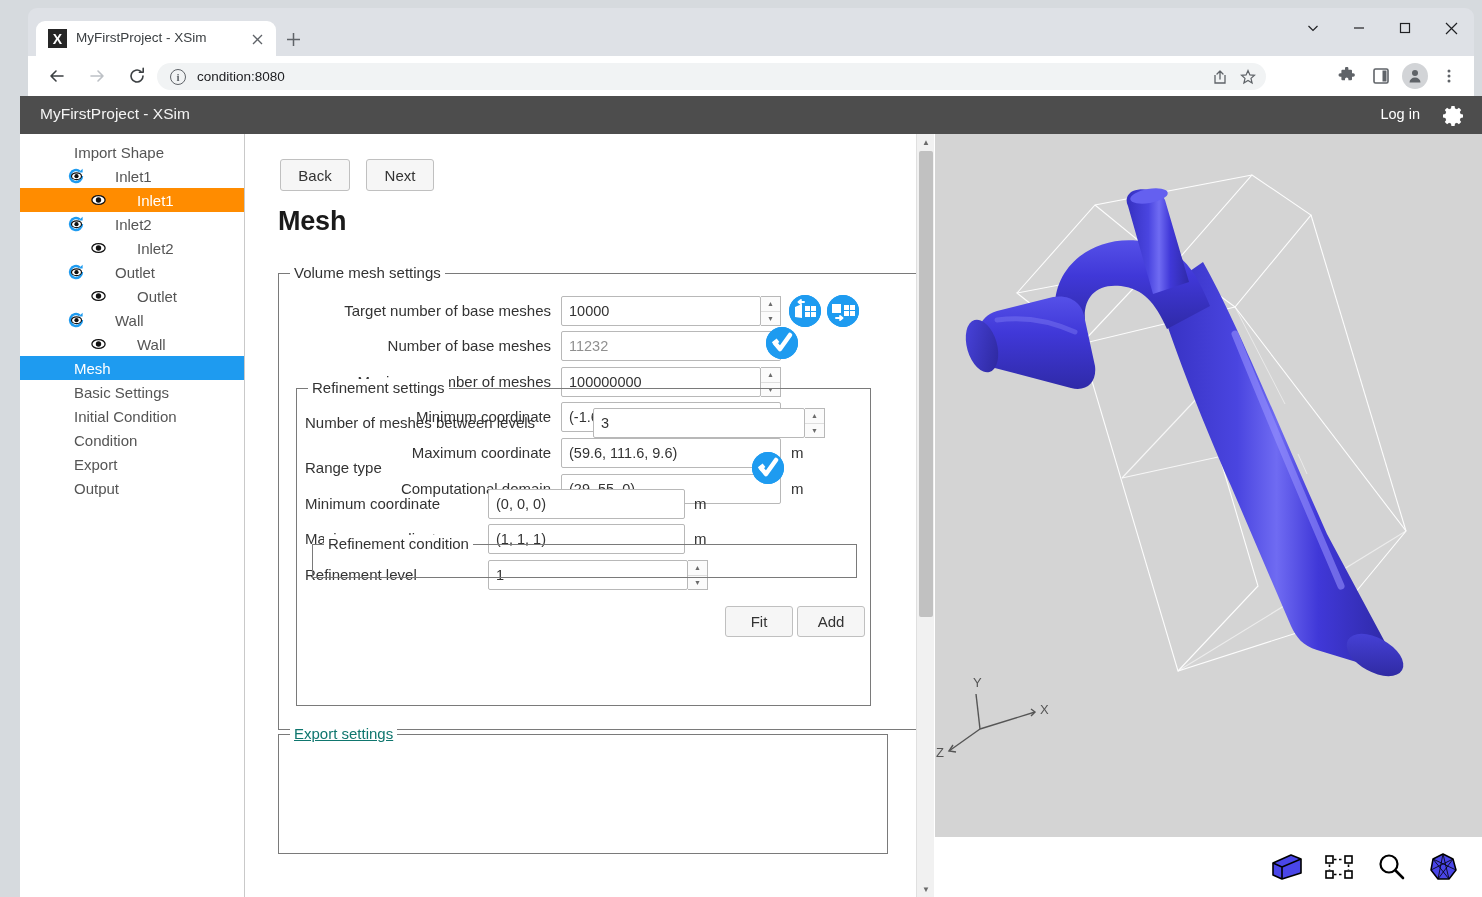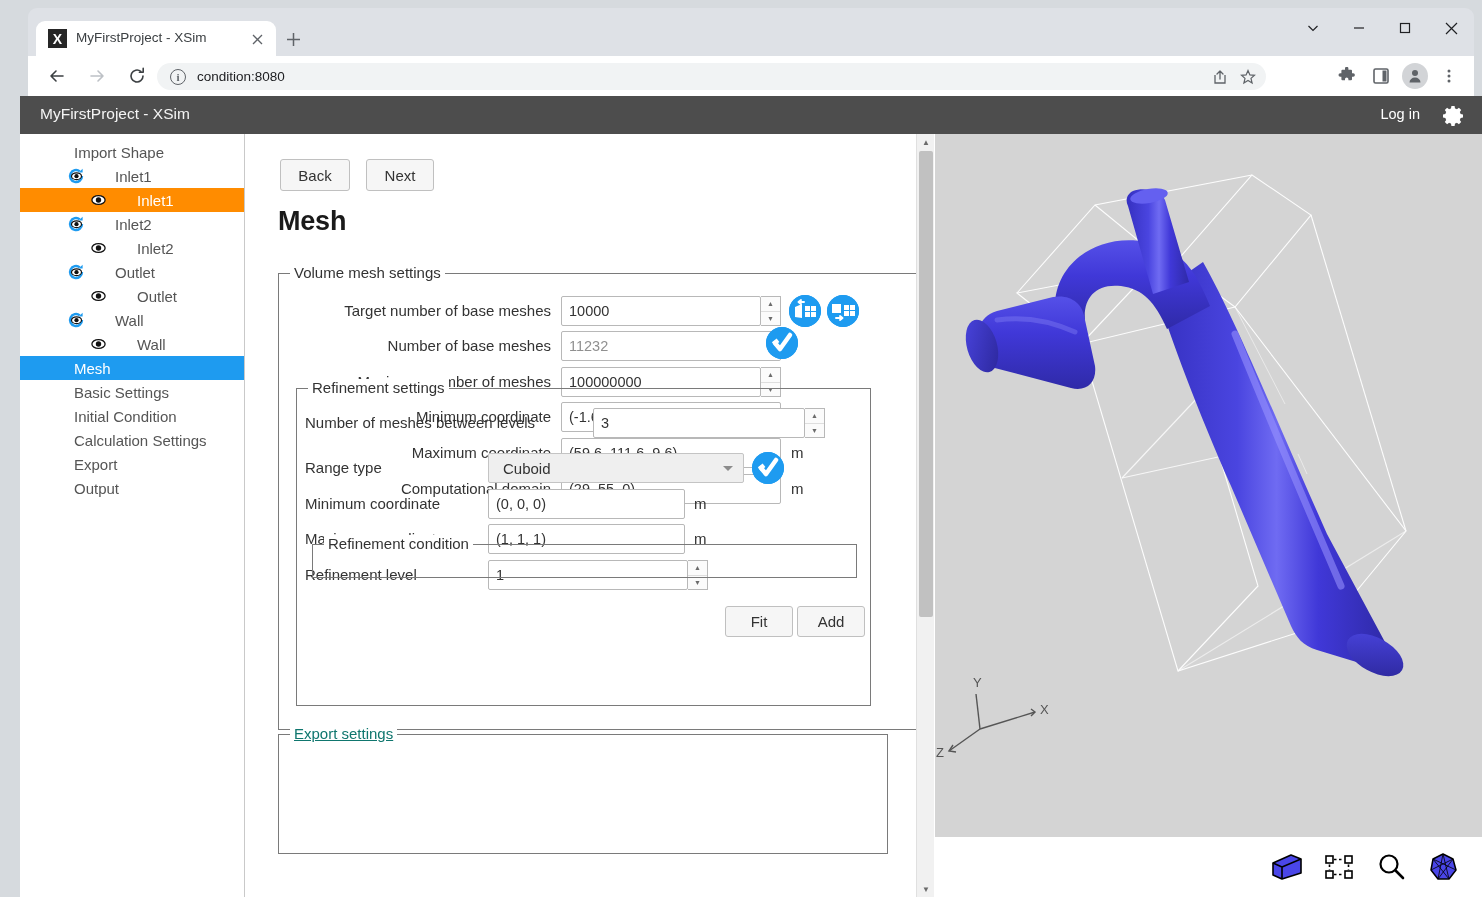--- a/index.html
+++ b/index.html
@@ -537,21 +537,21 @@
           <div class="tree-item tree-depth0 selected-blue">
             <span class="lbl">Mesh</span>
           </div>
           <div class="tree-item tree-depth0">
             <span class="lbl">Basic Settings</span>
           </div>
           <div class="tree-item tree-depth0">
             <span class="lbl">Initial Condition</span>
           </div>
           <div class="tree-item tree-depth0">
-            <span class="lbl">Calculation Settings</span>
+            <span class="lbl">Condition</span>
           </div>
           <div class="tree-item tree-depth0">
             <span class="lbl">Export</span>
           </div>
           <div class="tree-item tree-depth0">
             <span class="lbl">Output</span>
           </div>
         </div>
     </div>
 
@@ -628,24 +628,20 @@
             <div class="gb-legend">Refinement settings</div>
 
             <div class="f-label" style="left:8px; top:25px; width:282px; text-align:left;">Number of meshes between levels</div>
             <input class="f-input" style="left: 296px; top: 19px; width: 212px;" value="3">
             <div class="spinner" style="left:508px; top:19px;">
               <div class="sp-up">▲</div>
               <div class="sp-dn">▼</div>
             </div>
 
             <div class="f-label" style="left:8px; top:70px; width:170px; text-align:left;">Range type</div>
-            <div class="combo" style="left:191px; top:64px; width:256px;">
-              <span>Cuboid</span>
-              <span class="caret"></span>
-            </div>
             <div class="blue-circle-icon" style="left:455px; top:63px;">
               <svg width="32" height="32" viewBox="0 0 32 32">
                 <circle cx="16" cy="16" r="16" fill="#1e9bf0"></circle>
                 <path d="M9 16 L14 22 L24 8" stroke="#ffffff" stroke-width="4.5" fill="none" stroke-linecap="round" stroke-linejoin="round"></path>
                 <rect x="6.5" y="13" width="6" height="4.5" fill="#ffffff" transform="rotate(-38 9.5 15)"></rect>
               </svg>
             </div>
 
             <div class="f-label" style="left:8px; top:106px; width:180px; text-align:left;">Minimum coordinate</div>
             <input class="f-input" style="left: 191px; top: 100px; width: 197px;" value="(0, 0, 0)">

